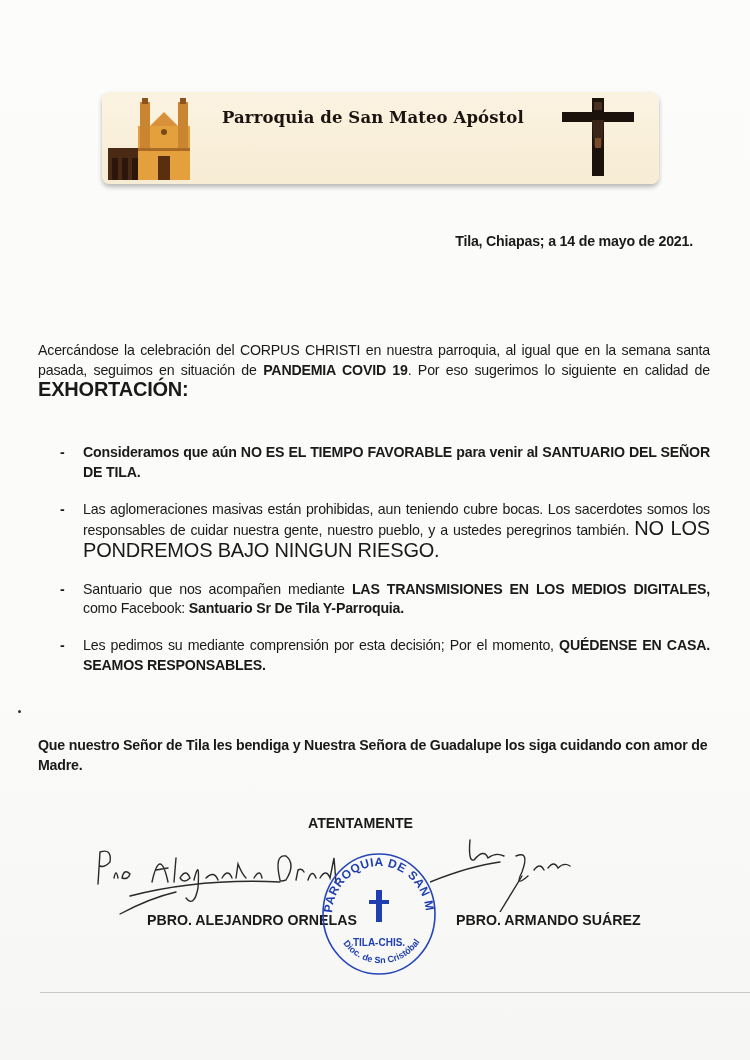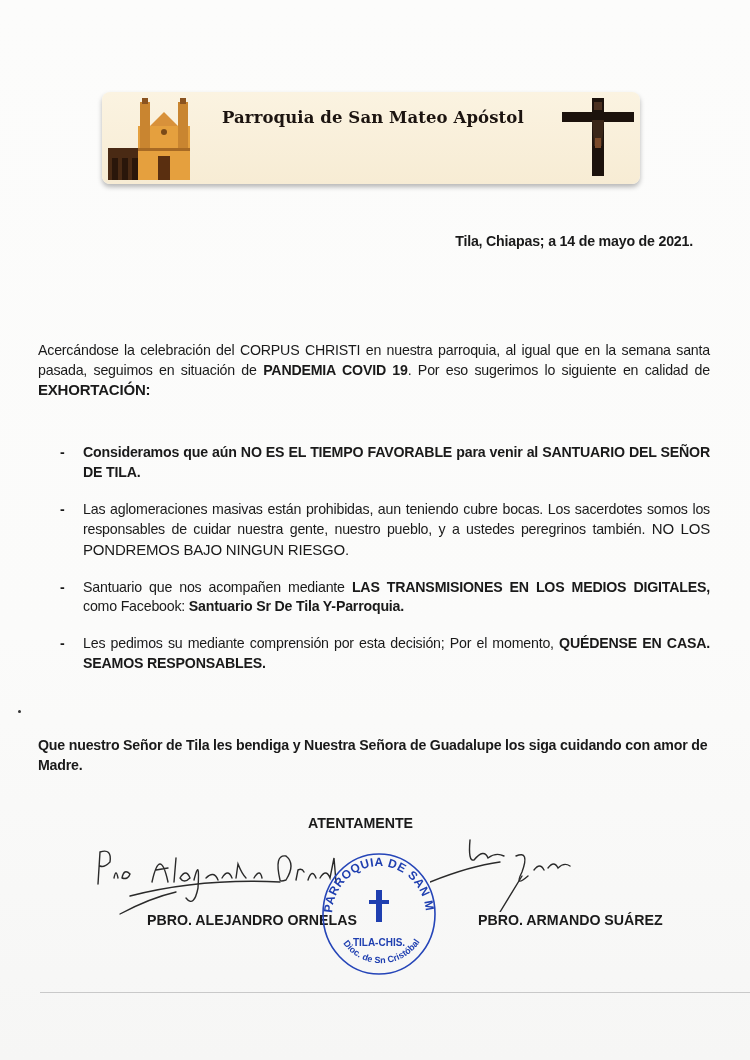--- a/index.html
+++ b/index.html
@@ -11,20 +11,21 @@
       position: relative;
     }
     .page { position: absolute; inset: 0; background: linear-gradient(180deg,#fcfcfb 0%,#fbfbfa 60%,#f6f6f5 100%); }
 
     
     .banner {
       position: absolute; left: 102px; top: 92px; width: 538px; height: 92px;
       background: linear-gradient(180deg,#fbf3e1 0%,#f7ecd4 100%);
       border-radius: 8px;
       box-shadow: 0 3px 5px rgba(0,0,0,0.28);
+      padding-left: 19px;
     }
     .church { position: absolute; left: 6px; top: 4px; width: 90px; height: 84px; }
     .crucifix { position: absolute; left: 460px; top: 6px; width: 72px; height: 78px; }
     .banner-title {
       position: absolute; left: 120px; top: 16px; width: 320px;
       font-family: "DejaVu Serif", "Liberation Serif", serif;
       font-weight: bold; font-size: 16.5px; color: #1c1410; letter-spacing: 0.1px;
     }
     .banner-subtitle {
       position: absolute; left: 136px; top: 54px; width: 320px;
@@ -34,35 +35,35 @@
 
     .date {
       position: absolute; right: 57px; top: 232px;
       font-weight: bold; font-size: 14.2px; letter-spacing: -0.1px;
     }
 
     .text { font-size: 14.2px; line-height: 19.5px; letter-spacing: -0.2px; }
     .greeting { position: absolute; left: 38px; top: 312px; width: 680px; }
     .intro { position: absolute; left: 38px; top: 341px; width: 672px; text-align: justify; }
     .b { font-weight: bold; text-align: center; }
-    .big { font-size: 15px; }
+    .big { font-size: 20px; }
 
     .bullets { position: absolute; left: 60px; top: 443px; width: 650px; }
     .bullet { position: relative; padding-left: 23px; margin-bottom: 17.5px; text-align: justify; }
     .bullet .dash { position: absolute; left: 0; top: 0; font-weight: bold; }
 
     .stray-dot { position: absolute; left: 18px; top: 710px; width: 3px; height: 3px; background:#333; border-radius: 50%; }
 
     .closing { position: absolute; left: 38px; top: 736px; width: 680px; font-weight: bold; }
     .atentamente { position: absolute; left: 308px; top: 815px; font-weight: bold; font-size: 14.2px; }
 
     .sig-left { position: absolute; left: 90px; top: 838px; width: 260px; height: 80px; }
     .sig-right { position: absolute; left: 430px; top: 832px; width: 160px; height: 80px; }
     .name-left { position: absolute; left: 104px; top: 912px; font-weight: bold; font-size: 14.2px; margin-left: 43px; }
-    .name-right { position: absolute; left: 478px; top: 912px; font-weight: bold; font-size: 14.2px; }
+    .name-right { position: absolute; left: 456px; top: 912px; font-weight: bold; font-size: 14.2px; }
     .seal { position: absolute; left: 318px; top: 848px; width: 122px; height: 130px; }
 
     .bottom-rule { position: absolute; left: 40px; right: 0; top: 992px; height: 1px; background: #c9c9c9; }
   </style>
 </head>
 <body>
 
 <div class="page">
 
   <div class="banner">

